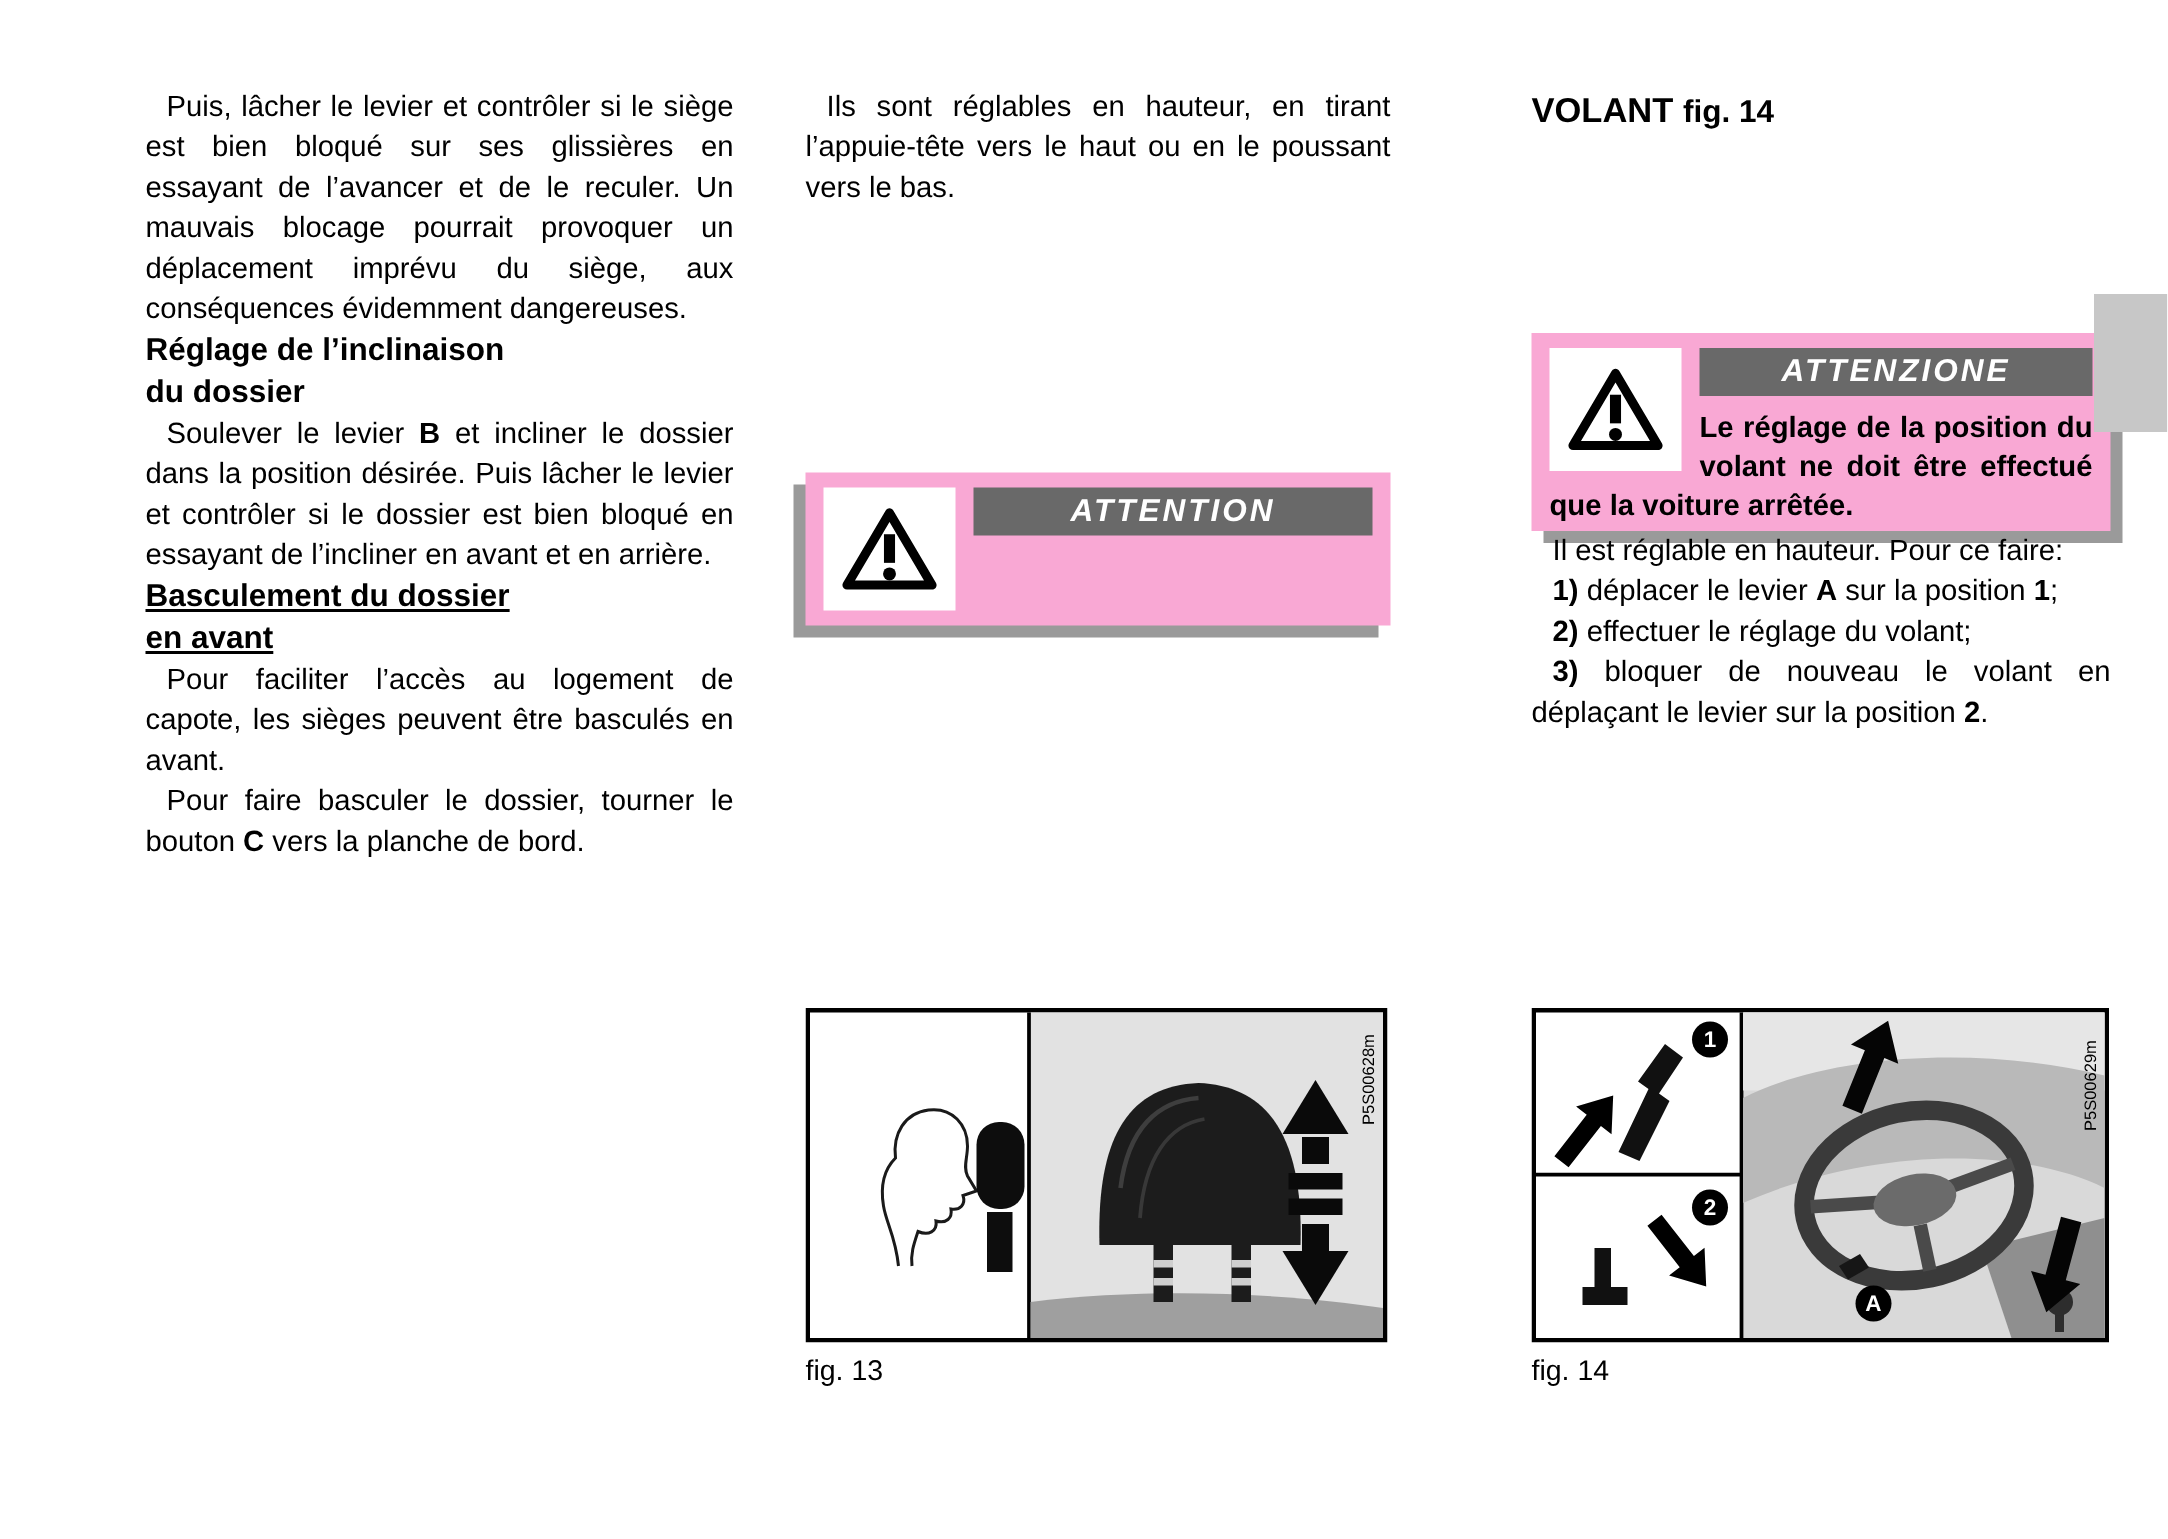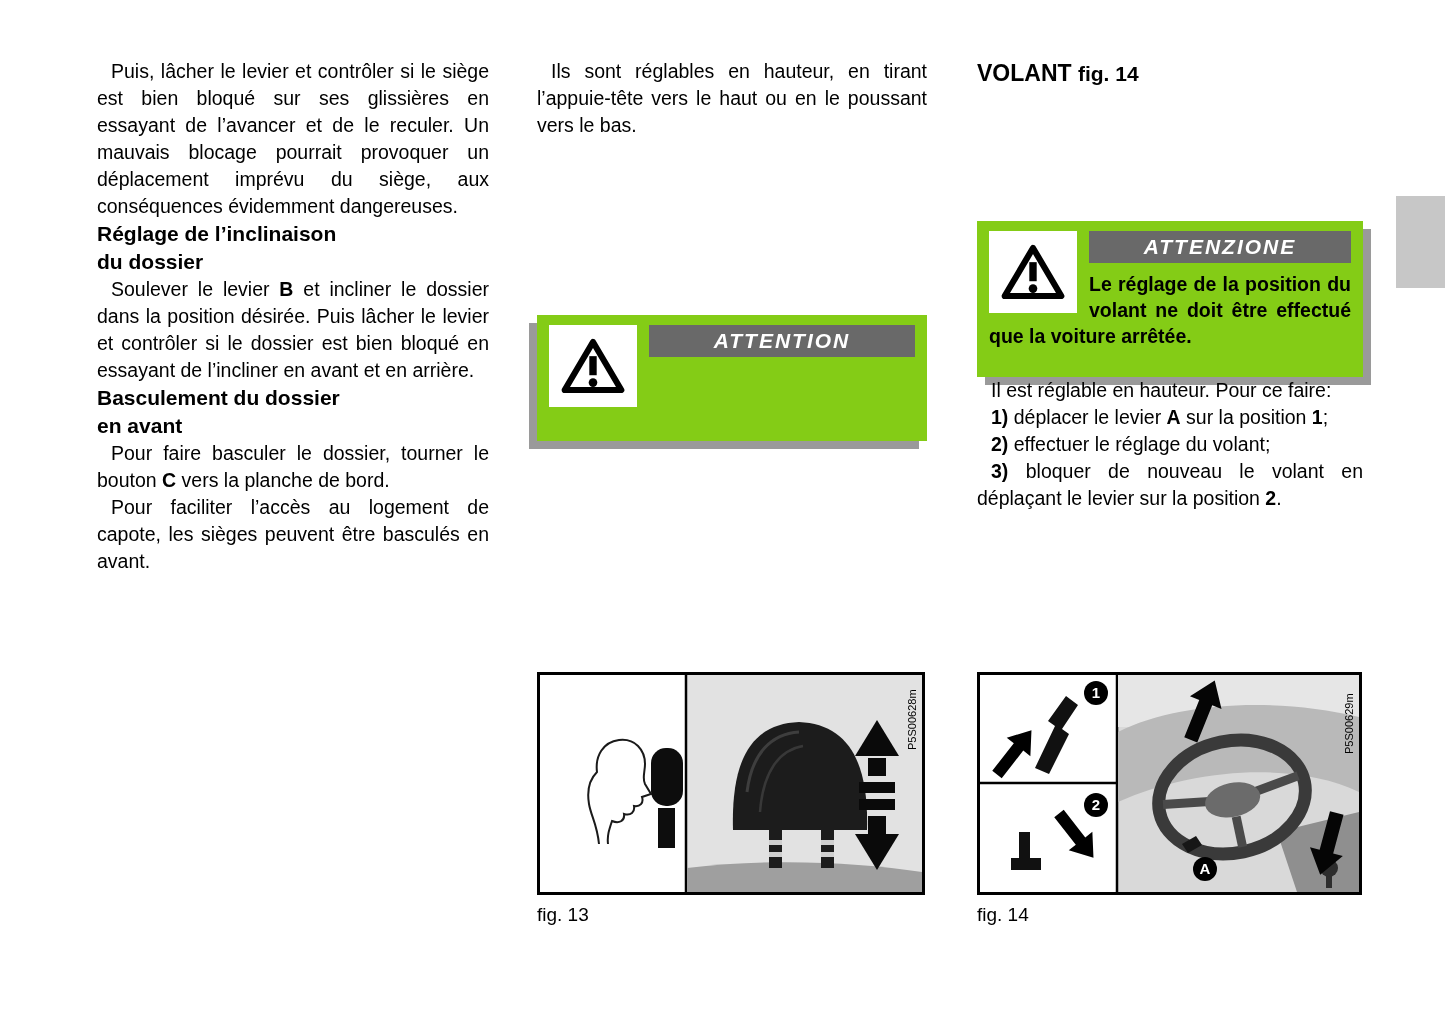--- a/index.html
+++ b/index.html
@@ -3,36 +3,36 @@
 <meta charset="utf-8">
 <style>
   html,body { margin:0; padding:0; background:#ffffff; }
   .page {
     position:relative; width:1445px; height:1016px; background:#ffffff;
     font-family:"Liberation Sans", sans-serif; color:#000; overflow:hidden;
   }
   .col { position:absolute; top:58px; }
   .col1 { left:97px;  width:392px; }
   .col2 { left:537px; width:390px; }
-  .col3 { left:977px; width:386px; }
+  .col3 { left:1021px; width:386px; }
 
   p.body {
     font-size:19.5px; line-height:27px; text-align:justify;
     margin:0; text-indent:14px;
   }
   h2.sec { font-size:23px; line-height:30px; margin:0; font-weight:bold; }
   h2.sec .figref { font-size:21px; }
   h3.sub { font-size:21px; line-height:28px; font-weight:bold; margin:0; white-space:pre-line; }
 
   .mt15 { margin-top:15px; } .mt16 { margin-top:16px; } .mt17 { margin-top:17px; }
-  .mt18 { margin-top:18px; } .mt26 { margin-top:26px; } .mt30 { margin-top:30px; }
+  .mt18 { margin-top:18px; } .mt26 { margin-top:26px; } .mt30 { margin-top:30px;text-decoration:underline; }
   .mt46 { margin-top:46px; }
 
   
-  .warn { background:#84cc16; padding:10px 12px 28px; }
+  .warn { background:#f9a8d4; padding:10px 12px 4px; }
   .warn::after { content:""; display:block; clear:both; }
   .warn.shadow-left  { box-shadow:-8px 8px 0 #9a9a9a; }
   .warn.shadow-right { box-shadow: 8px 8px 0 #9a9a9a; }
   .warn-icon {
     float:left; width:88px; height:82px; background:#ffffff;
     display:flex; align-items:center; justify-content:center;
     margin:0 12px 6px 0;
   }
   .warn-title {
     overflow:hidden; background:#696969; color:#ffffff;
@@ -79,23 +79,23 @@
     <p class="body">Puis, lâcher le levier et contrôler si le siège est bien bloqué sur ses glissières en essayant de l’avancer et de le reculer. Un mauvais blocage pourrait provoquer un déplacement imprévu du siège, aux conséquences évidemment dangereuses.</p>
 
     <h3 class="sub mt26">Réglage de l’inclinaison
 du dossier</h3>
 
     <p class="body mt16"><span>Soulever le levier </span><b>B</b><span> et incliner le dossier dans la position désirée. Puis lâcher le levier et contrôler si le dossier est bien bloqué en essayant de l’incliner en avant et en arrière.</span></p>
 
     <h3 class="sub mt30">Basculement du dossier
 en avant</h3>
 
+    <p class="body mt15">Pour faciliter l’accès au logement de capote, les sièges peuvent être basculés en avant.</p>
+
     <p class="body mt15"><span>Pour faire basculer le dossier, tourner le bouton </span><b>C</b><span> vers la planche de bord.</span></p>
-
-    <p class="body mt15">Pour faciliter l’accès au logement de capote, les sièges peuvent être basculés en avant.</p>
   </div>
 
   <div class="col col2">
 
     <p class="body mt17">Ils sont réglables en hauteur, en tirant l’appuie-tête vers le haut ou en le poussant vers le bas.</p>
 
     <div class="warn shadow-left warn2-mt">
       <div class="warn-icon">
         <svg width="64" height="58" viewBox="0 0 104 94" aria-hidden="true">
           <path d="M52 8 L98 86 L6 86 Z" fill="#ffffff" stroke="#000000" stroke-width="10" stroke-linejoin="round"></path>

